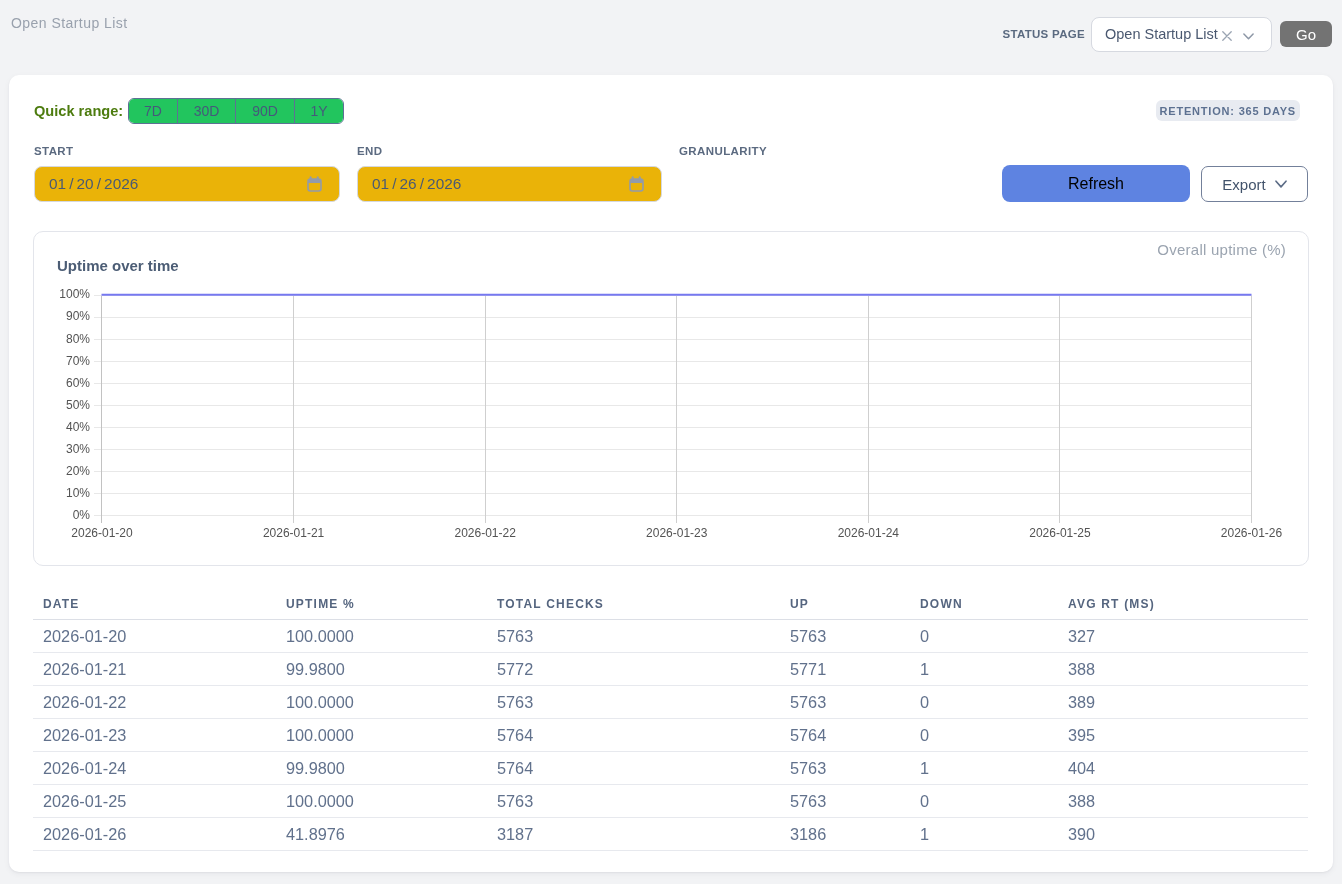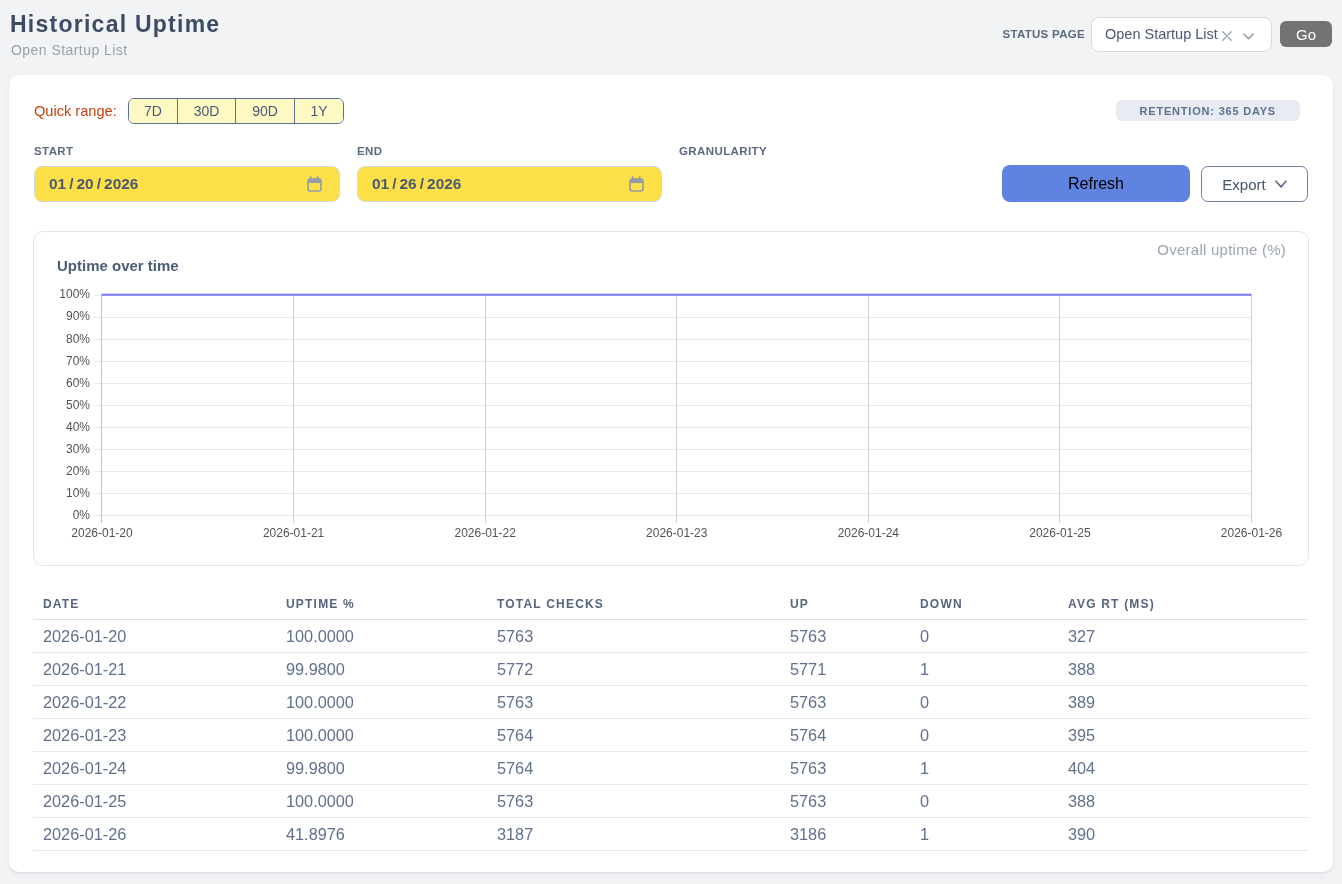--- a/index.html
+++ b/index.html
@@ -16,49 +16,48 @@
 .topright { position:absolute; top:0; right:10px; height:68px; display:flex; align-items:center; }
 .splabel { font-size:11.5px; font-weight:600; color:#5b6a80; letter-spacing:0.3px; margin-right:6px; }
 .spselect { width:181px; height:35px; background:#fff; border:1px solid #d6d9e0; border-radius:8px;
   display:flex; align-items:center; padding:0 17px 0 13px; color:#4a5870; font-size:14.5px; }
 .spselect .xx { display:inline-flex; }
 .spselect .chev { margin-left:auto; position:relative; top:2px; }
 .gobtn { width:52px; height:26px; margin-left:8px; background:#737373; border-radius:6px; color:#fff;
   font-size:15px; display:flex; align-items:center; justify-content:center; }
 .card { position:absolute; left:9px; top:75px; width:1324px; height:797px; background:#fff;
   border-radius:10px; box-shadow:0 1px 2px rgba(30,40,60,.06), 0 2px 6px rgba(30,40,60,.05); }
-.qrlabel { position:absolute; left:25px; top:28px; font-size:14.6px; color:#c2410c; }
+.qrlabel { position:absolute; left:25px; top:28px; font-size:14.6px; color:#4d7c0f;font-weight:bold; }
 .qrgroup { position:absolute; left:119px; top:23px; display:flex; border:1px solid #5d7194; border-radius:6px; overflow:hidden; }
-.qrgroup button { background:#fef9c3; border:none; border-right:1px solid #5d7194; color:#46597b; font-size:14px;
+.qrgroup button { background:#22c55e; border:none; border-right:1px solid #5d7194; color:#46597b; font-size:14px;
   height:23.5px; padding:0; font-family:inherit; }
 .qrgroup button:nth-child(1){width:49px;} .qrgroup button:nth-child(2){width:58px;}
 .qrgroup button:nth-child(3){width:59px;} .qrgroup button:nth-child(4){width:48px;}
 .qrgroup button:last-child { border-right:none; }
 .badge { position:absolute; right:33px; top:25px; background:#e8ebf1; border-radius:6px; height:21px;
-  display:flex; align-items:center; padding:0 24px; font-size:11px; font-weight:600; letter-spacing:0.8px; color:#5d7191; }
+  display:flex; align-items:center; padding:0 4px; font-size:11px; font-weight:600; letter-spacing:0.8px; color:#5d7191; }
 .flbl { position:absolute; font-size:11.5px; font-weight:600; letter-spacing:0.4px; color:#5b6a80; }
-.field { position:absolute; top:91px; height:36px; background:#fde047; border:1px solid #d5d8df; border-radius:8px;
-  display:flex; align-items:center; color:#4b5a72; font-size:15.4px;font-weight:bold; }
+.field { position:absolute; top:91px; height:36px; background:#eab308; border:1px solid #d5d8df; border-radius:8px;
+  display:flex; align-items:center; color:#4b5a72; font-size:15.4px; }
 .refresh { position:absolute; left:993px; top:90px; width:188px; height:37px; background:#5e83e1; border-radius:8px;
   color:#000000; font-size:16px; display:flex; align-items:center; justify-content:center; }
 .export { position:absolute; left:1192px; top:91px; width:107px; height:36px; background:#fff; border:1px solid #73809a;
   border-radius:7px; color:#42536b; font-size:15px; display:flex; align-items:center; justify-content:center;text-align:center; }
 .panel { position:absolute; left:24px; top:156px; width:1276px; height:335px; border:1px solid #e3e5eb; border-radius:10px; }
 .ptitle { position:absolute; left:23px; top:25px; font-size:15px; font-weight:700; color:#4c5d75; }
 .plabel { position:absolute; right:22px; top:9px; font-size:15px; letter-spacing:0.25px; color:#9ba4b0; }
 table { position:absolute; left:24px; top:507px; width:1275px; border-collapse:collapse; table-layout:fixed; }
 th { text-align:left; font-size:12px; font-weight:700; letter-spacing:1.2px; color:#55657f; padding:16px 10px 8px 10px;
   line-height:13px; border-bottom:1px solid #dcdfe6; }
 td { font-size:16.3px; color:#61718c; padding:0 10px; height:33px; border-bottom:1px solid #e7e9ee; }
 .chev svg, .cal svg { display:block; }
 </style>
 </head>
 <body>
 <div class="hdr">
-  <h1>Historical Uptime</h1>
   <div class="sub">Open Startup List</div>
 </div>
 <div class="topright">
   <div class="splabel">STATUS PAGE</div>
   <div class="spselect">
       <span>Open Startup List</span>
       <span class="xx" style="position:relative; top:2.2px; margin-left:4.5px;">
         <svg width="10" height="10" viewBox="0 0 10 10">
           <path d="M0.8 0.8 L9.2 9.2 M9.2 0.8 L0.8 9.2" stroke="#9aa4b2" stroke-width="1.3" stroke-linecap="round"></path>
         </svg>

